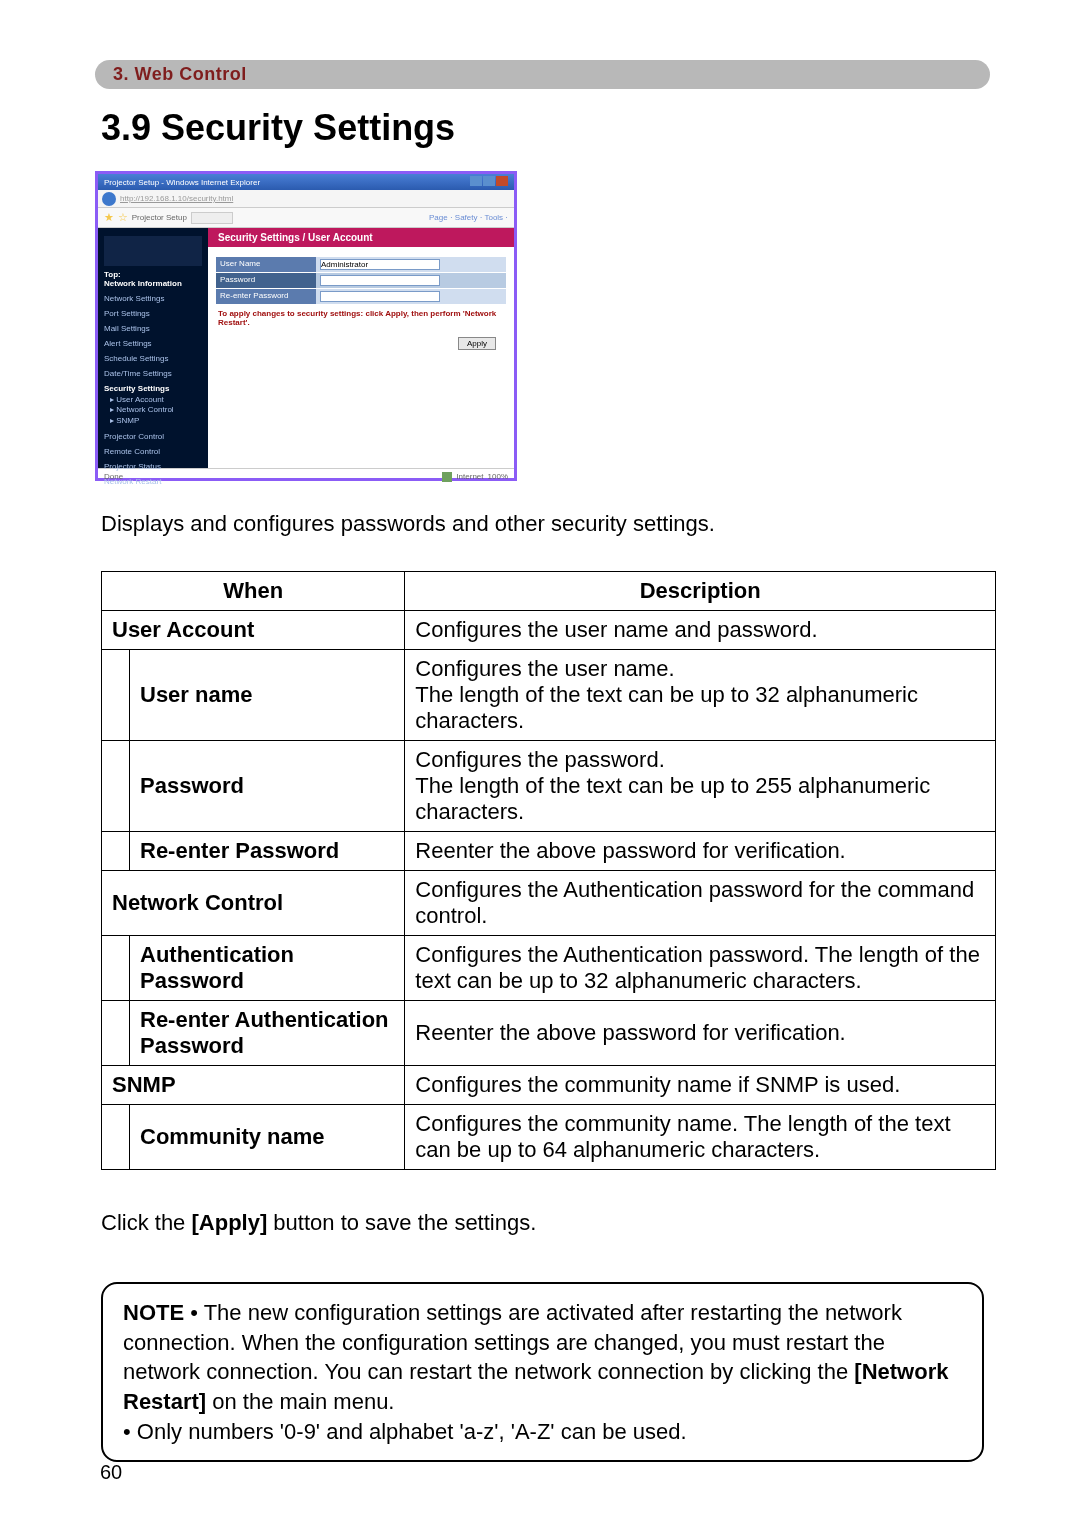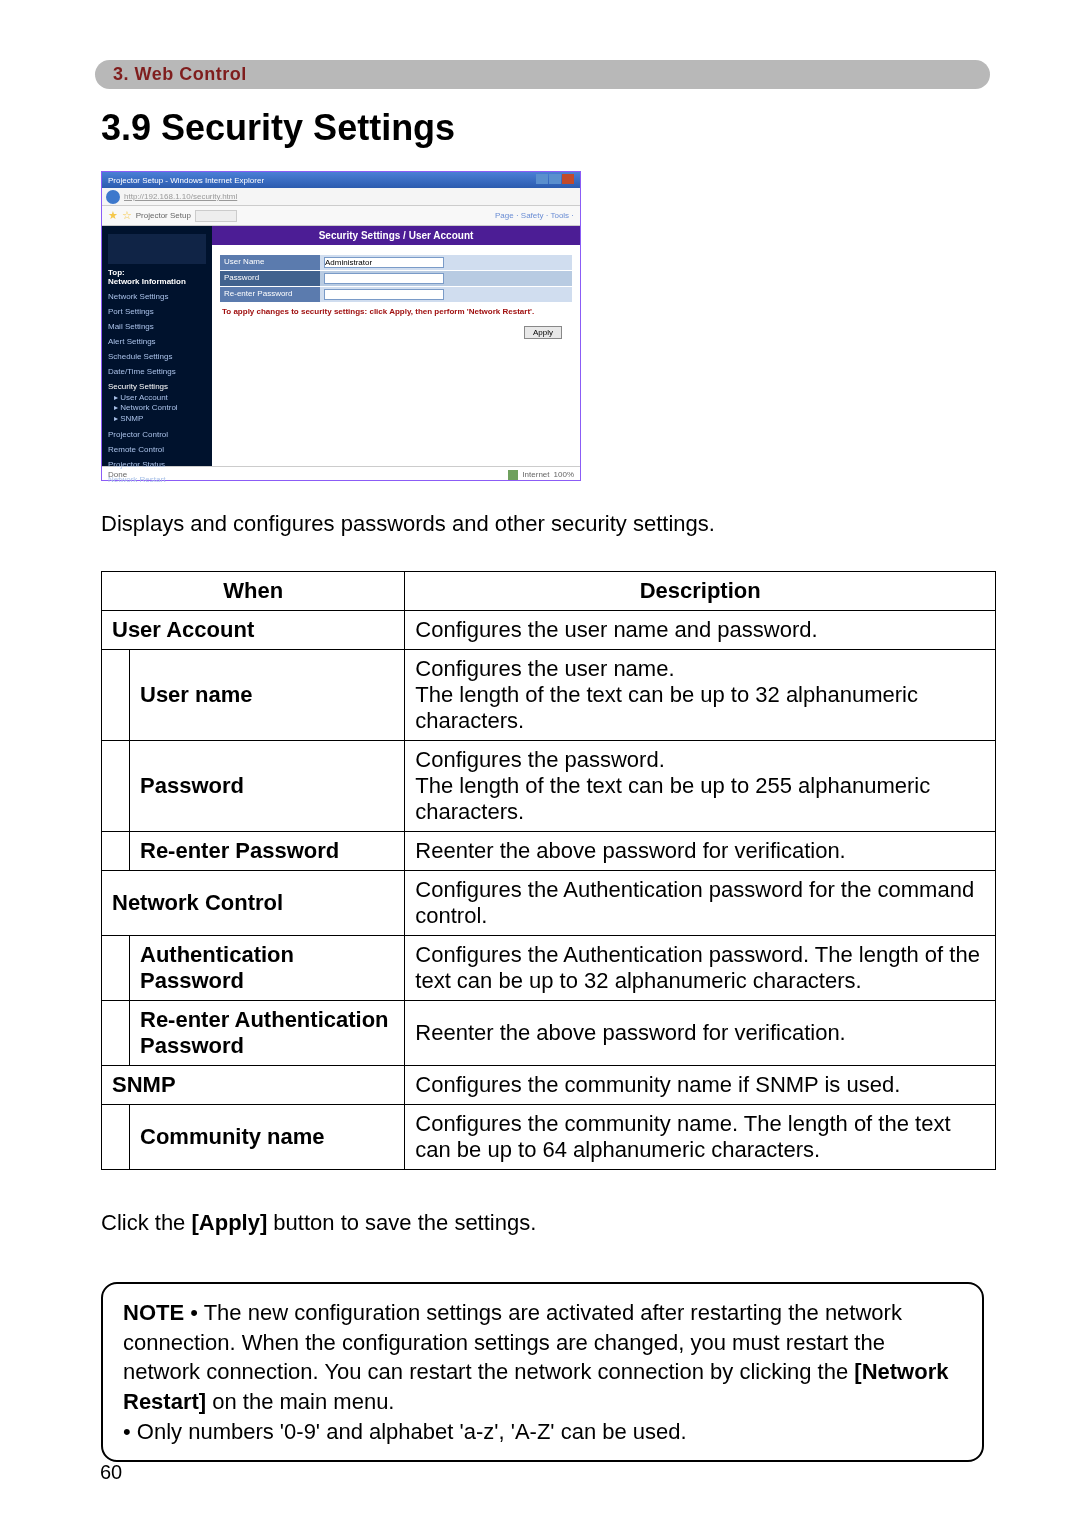--- a/index.html
+++ b/index.html
@@ -27,25 +27,24 @@
     .page-title {
       font-size: 36px;
       font-weight: bold;
       color: #000;
       margin-bottom: 22px;
       padding-left: 6px;
     }
 
     
     .screenshot {
-      width: 480px;
+      width: 422px;
       height: 310px;
-      border: 1px solid #8b5cf6;
+      border: 3px solid #8b5cf6;
       background: #fff;
-      margin-left: 6px;
       position: relative;
       font-size: 9px;
     }
     .ss-titlebar {
       background: linear-gradient(#4a7fd6, #2b5baf);
       height: 16px;
       color: #fff;
       font-size: 8px;
       padding: 2px 6px;
       display: flex; justify-content: space-between; align-items: center;
@@ -61,21 +60,21 @@
     .ss-tools .star { color:#f5c84c; font-size:11px; }
     .ss-tools .tab { background:#eee; border:1px solid #ccc; padding:1px 20px; font-size:8px; height:12px;}
     .ss-tools .right {color:#6a8dd4; font-size:8px;}
     .ss-body { display:flex; height: 240px;}
     .ss-side { width: 110px; background:#00122d; color:#a9c1e8; font-size:8px; padding:8px 6px; }
     .ss-side .logo { width:98px; height:30px; background:#102446; margin-bottom:4px;}
     .ss-side .top-link { color:#fff; font-weight:bold; font-size:8px;}
     .ss-side .nav-item { margin-top:6px; }
     .ss-side .sub { padding-left:6px; margin-top:2px; line-height:1.3;}
     .ss-main { flex:1; background:#fff; padding:0;}
-    .ss-panel-head { background:#4c1d95; color:#fff; font-weight:bold; font-size:10px; padding:4px 10px;text-align:center;}
+    .ss-panel-head { background:#be185d; color:#fff; font-weight:bold; font-size:10px; padding:4px 10px;}
     .ss-panel-body { padding:10px 8px;}
     .ss-row { display:flex; margin-bottom:1px;}
     .ss-row .lbl { width:100px; background:#5b7bae; color:#fff; font-size:8px; padding:2px 4px;}
     .ss-row .val { flex:1; background:#d0ddef; padding:2px 4px;}
     .ss-row .val input { width:120px; height:11px; border:1px solid #7a9bc8; font-size:8px;}
     .ss-row-alt .lbl { background:#41628e;}
     .ss-row-alt .val { background:#b8cbe2;}
     .ss-warn { color:#a01010; font-weight:bold; font-size:8px; padding:4px 2px;}
     .ss-apply-row { text-align:right; padding:6px 10px;}
     .ss-apply { background:#e8e8e8; border:1px solid #888; font-size:8px; padding:1px 8px;}
@@ -164,21 +163,21 @@
     <div class="ss-side">
       <div class="logo"></div>
       <div class="top-link">Top:</div>
       <div class="top-link">Network Information</div>
       <div class="nav-item">Network Settings</div>
       <div class="nav-item">Port Settings</div>
       <div class="nav-item">Mail Settings</div>
       <div class="nav-item">Alert Settings</div>
       <div class="nav-item">Schedule Settings</div>
       <div class="nav-item">Date/Time Settings</div>
-      <div class="nav-item" style="color:#fff;font-weight:normal;">Security Settings</div>
+      <div class="nav-item" style="color:#fff;font-weight:bold;">Security Settings</div>
       <div class="sub">
         ▸ <span>User Account</span><br>
         ▸ <span>Network Control</span><br>
         ▸ <span>SNMP</span>
       </div>
       <div class="nav-item">Projector Control</div>
       <div class="nav-item">Remote Control</div>
       <div class="nav-item">Projector Status</div>
       <div class="nav-item">Network Restart</div>
     </div>

